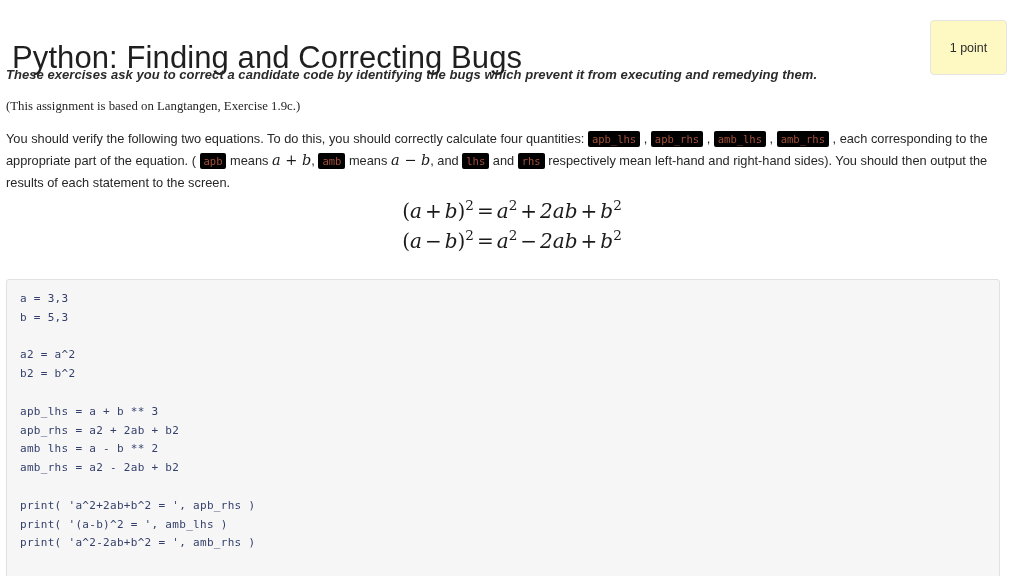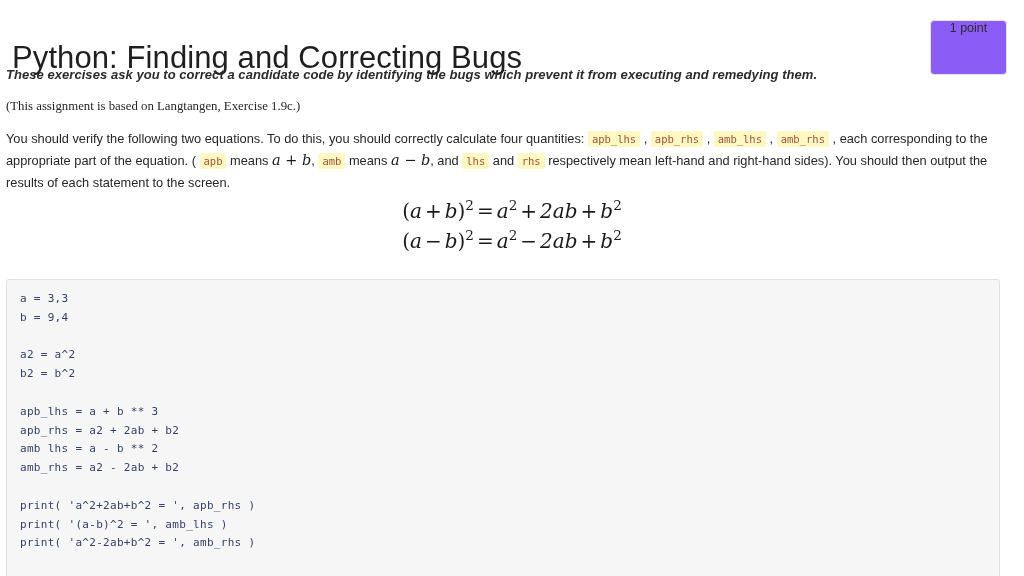--- a/index.html
+++ b/index.html
@@ -39,25 +39,25 @@
     color: #1f1f1f;
     line-height: 1.2;
     white-space: nowrap;
   }
   .point-badge {
     position: absolute;
     right: 17px;
     top: 20px;
     width: 77px;
     height: 55px;
-    background: #8b5cf6;
+    background: #fef9c3;
     border: 1px solid #e4e4e4;
     border-radius: 4px;
     display: flex;
-    align-items: flex-start;
+    align-items: center;
     justify-content: center;
     font-size: 12.5px;
     color: #2d2d2d;
     box-sizing: border-box;
   }
 
   
   .subtitle {
     position: absolute;
     left: 6px;
@@ -83,21 +83,21 @@
     top: 128px;
     width: 988px;
     font-size: 12.8px;
     line-height: 21px;
     color: #262626;
     text-align: left;
   }
   code.inline {
     font-family: "DejaVu Sans Mono", "Liberation Mono", monospace;
     font-size: 10.5px;
-    background: #fef9c3;
+    background: #000000;
     color: #a4503a;
     padding: 2px 4px 2px 4px;
     border-radius: 2px;
     white-space: nowrap;
     vertical-align: baseline;
   }
   .mathi {
     font-family: "DejaVu Serif", "Liberation Serif", serif;
     font-style: italic;
     font-size: 14.5px;
@@ -180,21 +180,21 @@
       <span>(</span><i>a</i><span class="sp">+</span><i>b</i><span>)</span><sup>2</sup><span class="sp">=</span><i>a</i><sup>2</sup><span class="sp">+</span><i>2ab</i><span class="sp">+</span><i>b</i><sup>2</sup>
     </div>
     <div class="eq">
       <span>(</span><i>a</i><span class="sp">−</span><i>b</i><span>)</span><sup>2</sup><span class="sp">=</span><i>a</i><sup>2</sup><span class="sp">−</span><i>2ab</i><span class="sp">+</span><i>b</i><sup>2</sup>
     </div>
   </div>
 
   <div class="code-block">
     <div id="code-lines">
         <div class="code-line">a = 3,3</div>
-        <div class="code-line">b = 9,4</div>
+        <div class="code-line">b = 5,3</div>
         <div class="code-line">&nbsp;</div>
         <div class="code-line">a2 = a^2</div>
         <div class="code-line">b2 = b^2</div>
         <div class="code-line">&nbsp;</div>
         <div class="code-line">apb_lhs = a + b ** 3</div>
         <div class="code-line">apb_rhs = a2 + 2ab + b2</div>
         <div class="code-line">amb lhs = a - b ** 2</div>
         <div class="code-line">amb_rhs = a2 - 2ab + b2</div>
         <div class="code-line">&nbsp;</div>
         <div class="code-line">print( 'a^2+2ab+b^2 = ', apb_rhs )</div>

